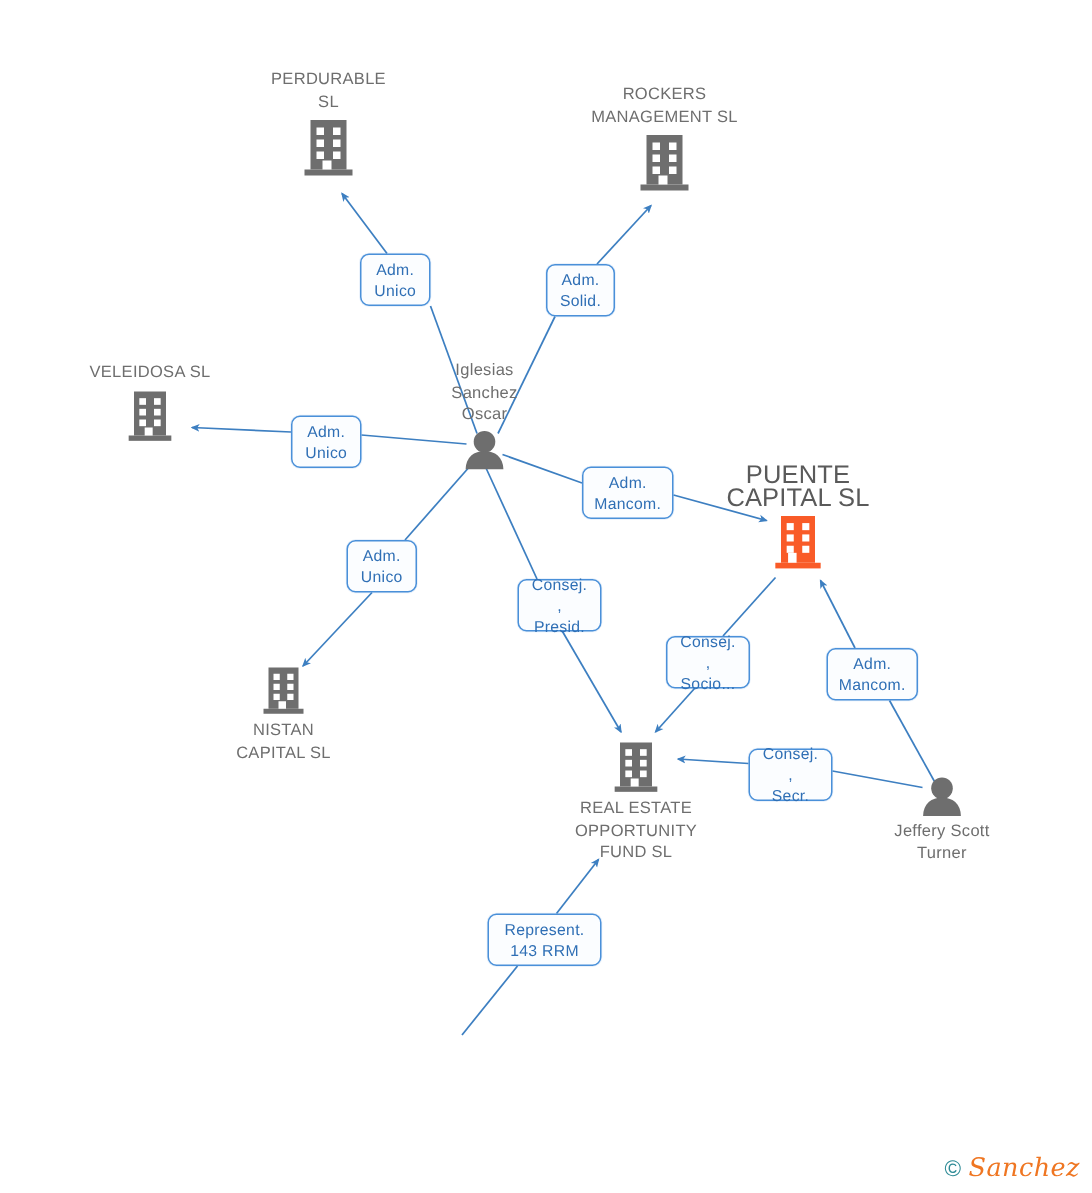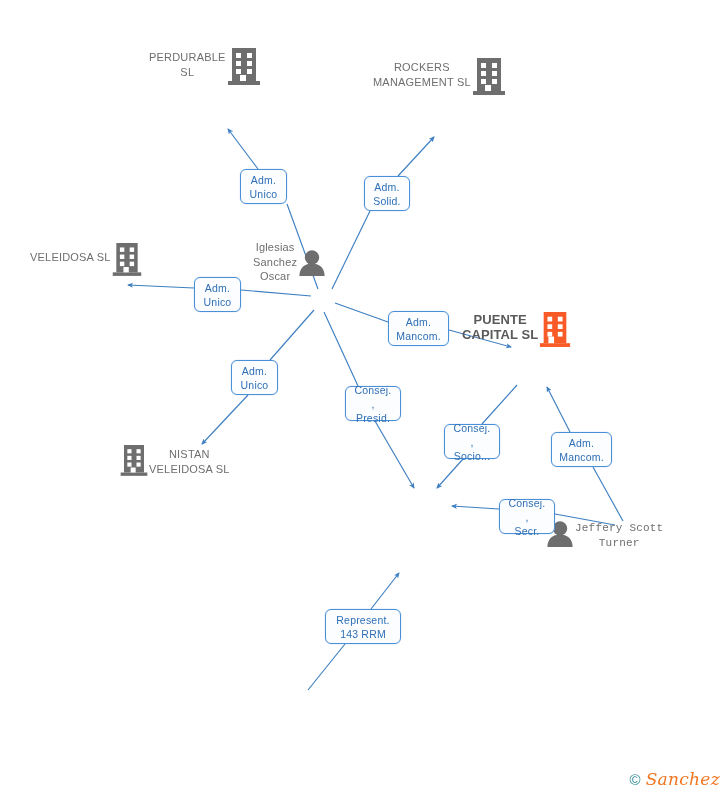--- a/index.html
+++ b/index.html
@@ -18,38 +18,38 @@
     position:absolute;
     left:0; top:0;
     width:728px; height:795px;
     pointer-events:none;
   }
 
   
   .node{
     position:absolute;
     display:flex;
-    flex-direction:row;
+    flex-direction:column;
     align-items:center;
     width:140px;
     margin-left:-70px;
     text-align:center;
   }
   .node .caption{
     font-size:11px;
     line-height:14.5px;
     color:#6e6e6e;
     letter-spacing:.2px;
     white-space:pre-line;
   }
   .node.company .caption{ color:#6e6e6e; }
   .node.focus .caption{
     color:#5a5a5a;
-    font-weight:bold;
-    font-size:13px;
+    font-weight:normal;
+    font-size:17px;
     letter-spacing:.1px;
   }
   .node.person .caption{ color:#6e6e6e; }
   .cap-top{ margin-bottom:3px; }
   .cap-bottom{ margin-top:3px; }
 
   
   .glyph{ line-height:0; }
   .glyph svg{ display:block; }
 
@@ -231,25 +231,43 @@
         <rect x="10" y="7" width="5" height="5" fill="#fff"></rect>
         <rect x="21" y="7" width="5" height="5" fill="#fff"></rect>
         <rect x="10" y="15" width="5" height="5" fill="#fff"></rect>
         <rect x="21" y="15" width="5" height="5" fill="#fff"></rect>
         <rect x="10" y="23" width="5" height="5" fill="#fff"></rect>
         <rect x="21" y="23" width="5" height="5" fill="#fff"></rect>
         <rect x="14" y="29" width="6" height="6" fill="#fff"></rect>
       </svg>
     </div>
     <div class="caption cap-bottom">NISTAN
-VELEIDOSA  SL</div>
-  </div>
-
-
-  <div class="node person" style="left:615px; top:518px;font-family:Liberation Mono, monospace;">
+CAPITAL  SL</div>
+  </div>
+
+  <div class="node company" style="left:424px; top:493px;">
+    <div class="glyph">
+      <svg width="32" height="36" viewBox="0 0 36 40">
+        <rect x="6" y="2" width="24" height="33" fill="#6e6e6e"></rect>
+        <rect x="2" y="35" width="32" height="4" fill="#6e6e6e"></rect>
+        <rect x="10" y="7" width="5" height="5" fill="#fff"></rect>
+        <rect x="21" y="7" width="5" height="5" fill="#fff"></rect>
+        <rect x="10" y="15" width="5" height="5" fill="#fff"></rect>
+        <rect x="21" y="15" width="5" height="5" fill="#fff"></rect>
+        <rect x="10" y="23" width="5" height="5" fill="#fff"></rect>
+        <rect x="21" y="23" width="5" height="5" fill="#fff"></rect>
+        <rect x="14" y="29" width="6" height="6" fill="#fff"></rect>
+      </svg>
+    </div>
+    <div class="caption cap-bottom">REAL ESTATE
+OPPORTUNITY
+FUND SL</div>
+  </div>
+
+  <div class="node person" style="left:628px; top:518px;">
     <div class="glyph">
       <svg width="30" height="26" viewBox="0 0 30 26">
         <circle cx="15" cy="7.5" r="7.2" fill="#6e6e6e"></circle>
         <path d="M 2.4 26 C 2.4 17.6 8.2 13.6 15 13.6 C 21.8 13.6 27.6 17.6 27.6 26 Z" fill="#6e6e6e"></path>
       </svg>
     </div>
     <div class="caption cap-bottom">Jeffery Scott
 Turner</div>
   </div>
 

